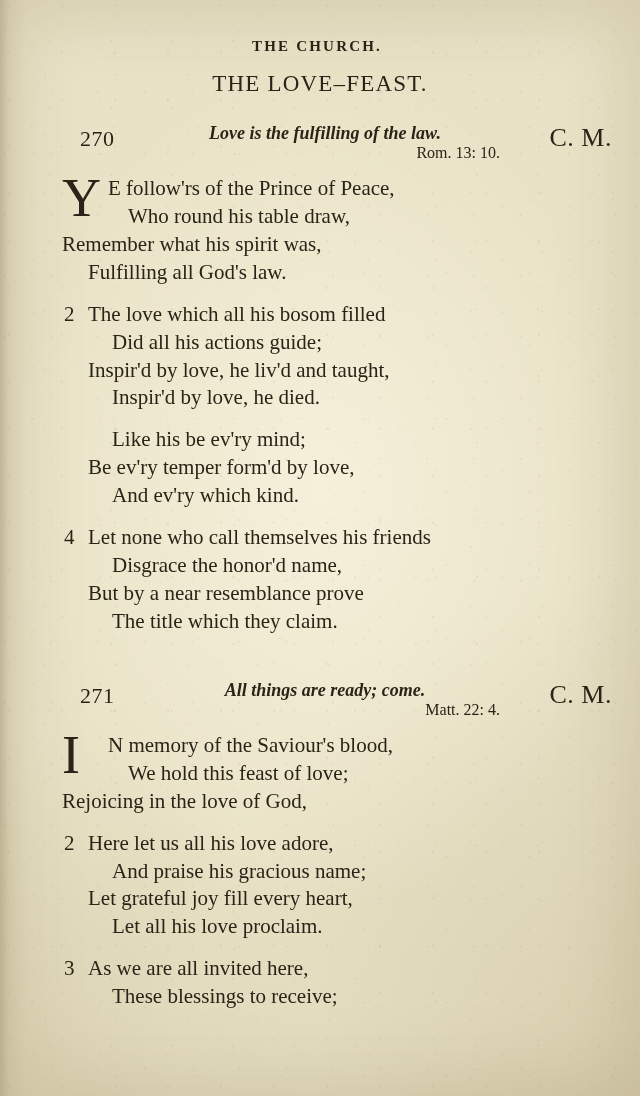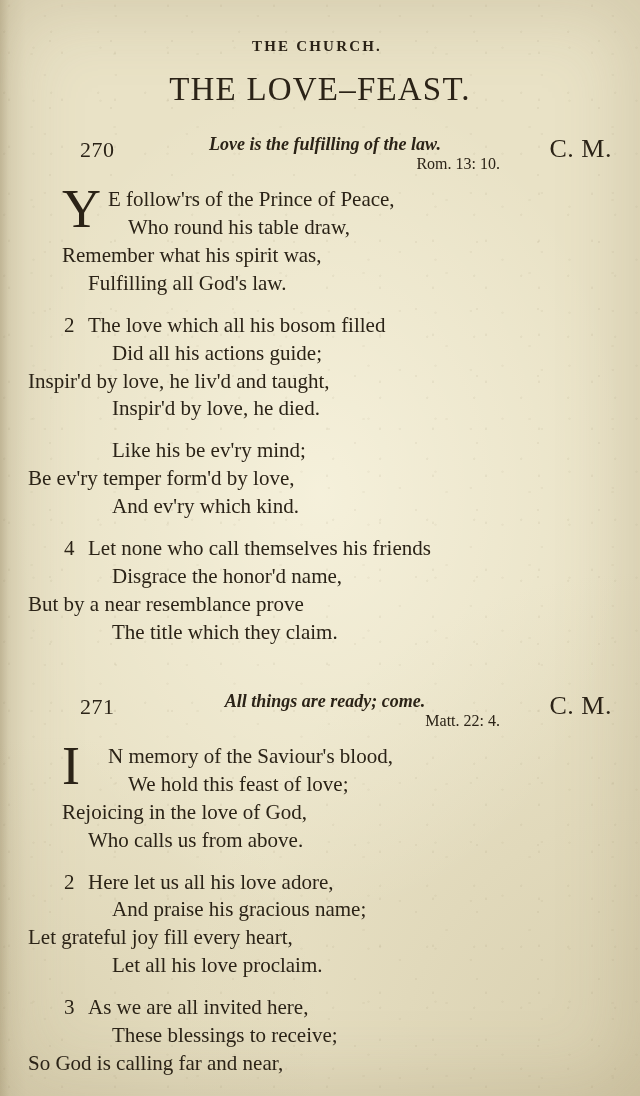--- a/index.html
+++ b/index.html
@@ -58,21 +58,21 @@
     text-align: center;
     font-size: 15px;
     letter-spacing: 2.2px;
     font-weight: 700;
     margin: 38px 0 0 0;
     padding-right: 6px;
   }
 
   .section-title {
     text-align: center;
-    font-size: 33px;
+    font-size: 23px;
     letter-spacing: 1.2px;
     margin: 16px 0 0 0;
     font-weight: 400;
   }
 
   
   .hymn-head {
     position: relative;
     height: 48px;
     margin-top: 22px;
@@ -116,21 +116,21 @@
   
   .stanza {
     margin: 14px 0 0 0;
     font-size: 21px;
     line-height: 1.33;
   }
   .stanza.first { margin-top: 8px; }
 
   .line {
     white-space: pre;
-    padding-left: 28px;
+    padding-left: 88px;
   }
   .line.indent { padding-left: 112px; }
 
   
   .stanza.numbered .line.lead {
     padding-left: 64px;
     text-indent: 0;
   }
   .stanza-num {
     display: inline-block;
@@ -217,33 +217,31 @@
         <div class="hymn-caption">All things are ready; come.</div>
         <div class="hymn-ref">Matt. 22: 4.</div>
         <div class="hymn-meter">C. M.</div>
       </div>
 
       <div class="stanza first dropcap">
         <span class="dropcap-letter">I</span>
         <div class="line l1">N memory of the Saviour's blood,</div>
         <div class="line l2">We hold this feast of love;</div>
         <div class="line l3">Rejoicing in the love of God,</div>
-        <div class="line l4">Who calls us from above.</div>
       </div>
 
       <div class="stanza numbered">
         <div class="line lead"><span class="stanza-num">2</span><span>Here let us all his love adore,</span></div>
         <div class="line indent">And praise his gracious name;</div>
         <div class="line">Let grateful joy fill every heart,</div>
         <div class="line indent">Let all his love proclaim.</div>
       </div>
 
       <div class="stanza numbered">
         <div class="line lead"><span class="stanza-num">3</span><span>As we are all invited here,</span></div>
         <div class="line indent">These blessings to receive;</div>
-        <div class="line">So God is calling far and near,</div>
 
       </div>
 
     </div>
 
   </div>
 </div>
 
 </body></html>

